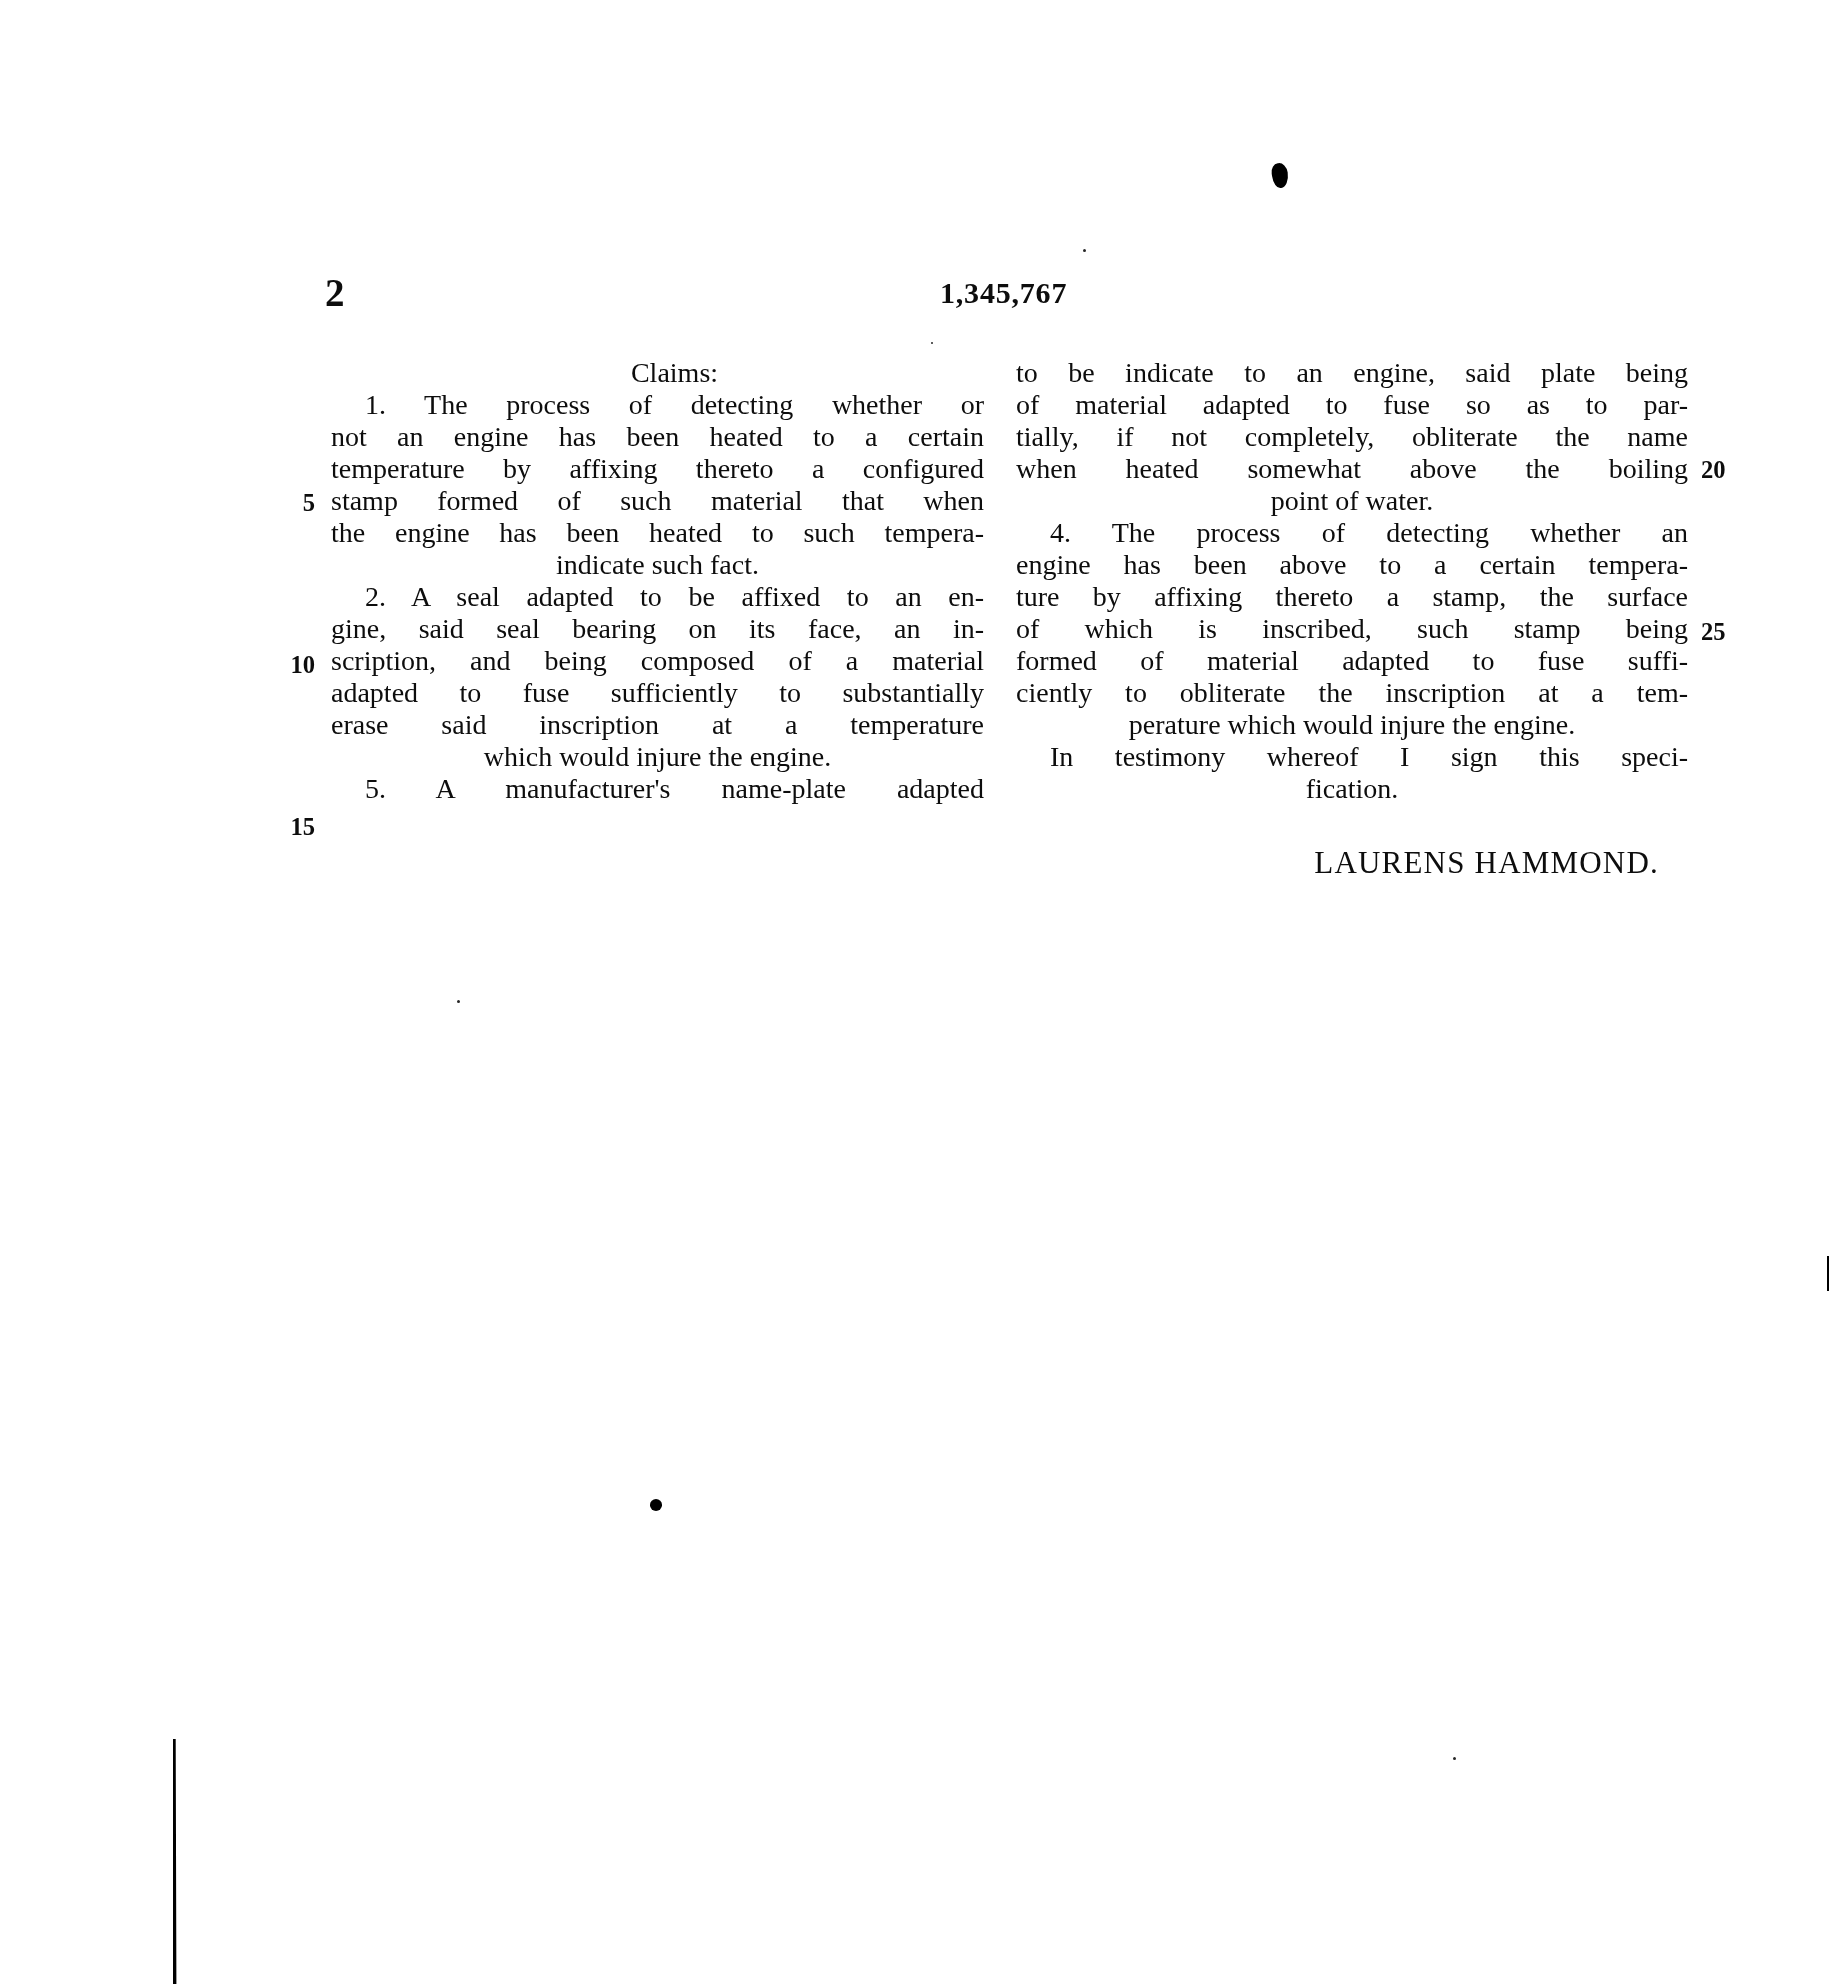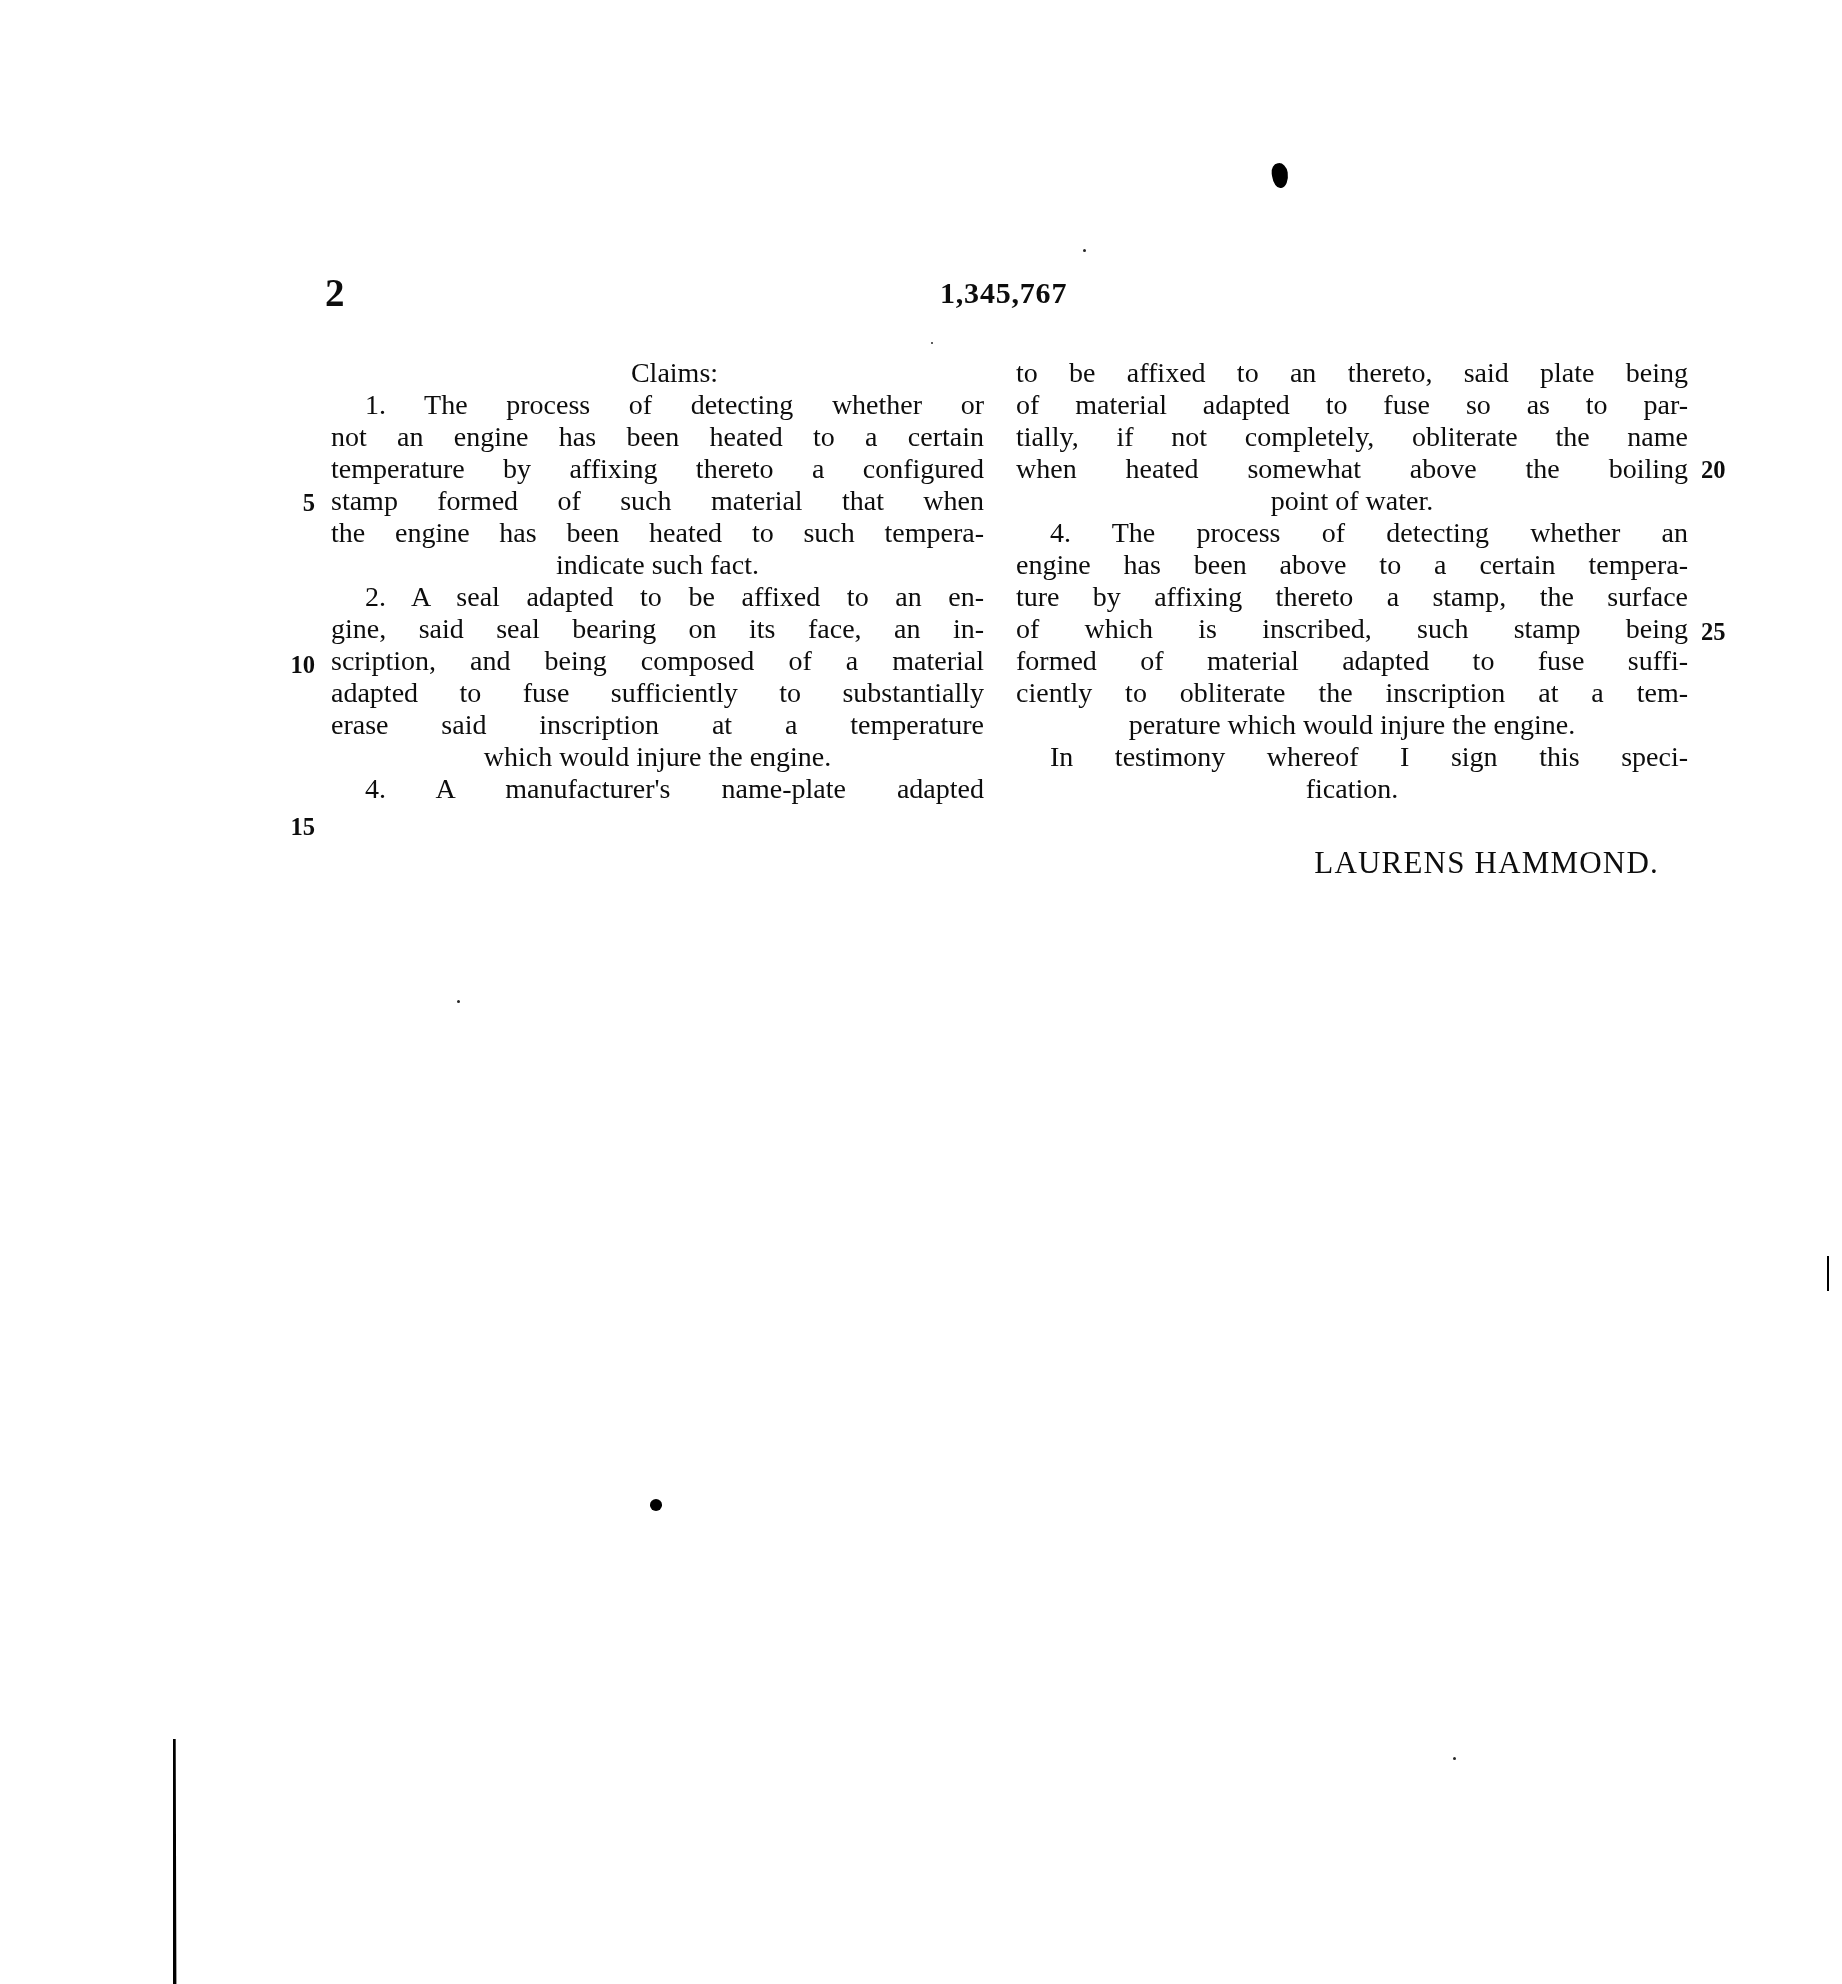--- a/index.html
+++ b/index.html
@@ -82,24 +82,24 @@
       <div class="tline just">temperature by affixing thereto a configured</div>
       <div class="tline just">stamp formed of such material that when</div>
       <div class="tline just">the engine has been heated to such tempera-</div>
       <div class="tline">indicate such fact.</div>
       <div class="tline just ind">2. A seal adapted to be affixed to an en-</div>
       <div class="tline just">gine, said seal bearing on its face, an in-</div>
       <div class="tline just">scription, and being composed of a material</div>
       <div class="tline just">adapted to fuse sufficiently to substantially</div>
       <div class="tline just">erase said inscription at a temperature</div>
       <div class="tline">which would injure the engine.</div>
-      <div class="tline just ind">4. A manufacturer's name-plate adapted</div>
+      <div class="tline just ind">5. A manufacturer's name-plate adapted</div>
     </div>
   <div class="col col-right" id="right-col">
-      <div class="tline just">to be affixed to an thereto, said plate being</div>
+      <div class="tline just">to be indicate to an engine, said plate being</div>
       <div class="tline just">of material adapted to fuse so as to par-</div>
       <div class="tline just">tially, if not completely, obliterate the name</div>
       <div class="tline just">when heated somewhat above the boiling</div>
       <div class="tline">point of water.</div>
       <div class="tline just ind">4. The process of detecting whether an</div>
       <div class="tline just">engine has been above to a certain tempera-</div>
       <div class="tline just">ture by affixing thereto a stamp, the surface</div>
       <div class="tline just">of which is inscribed, such stamp being</div>
       <div class="tline just">formed of material adapted to fuse suffi-</div>
       <div class="tline just">ciently to obliterate the inscription at a tem-</div>

